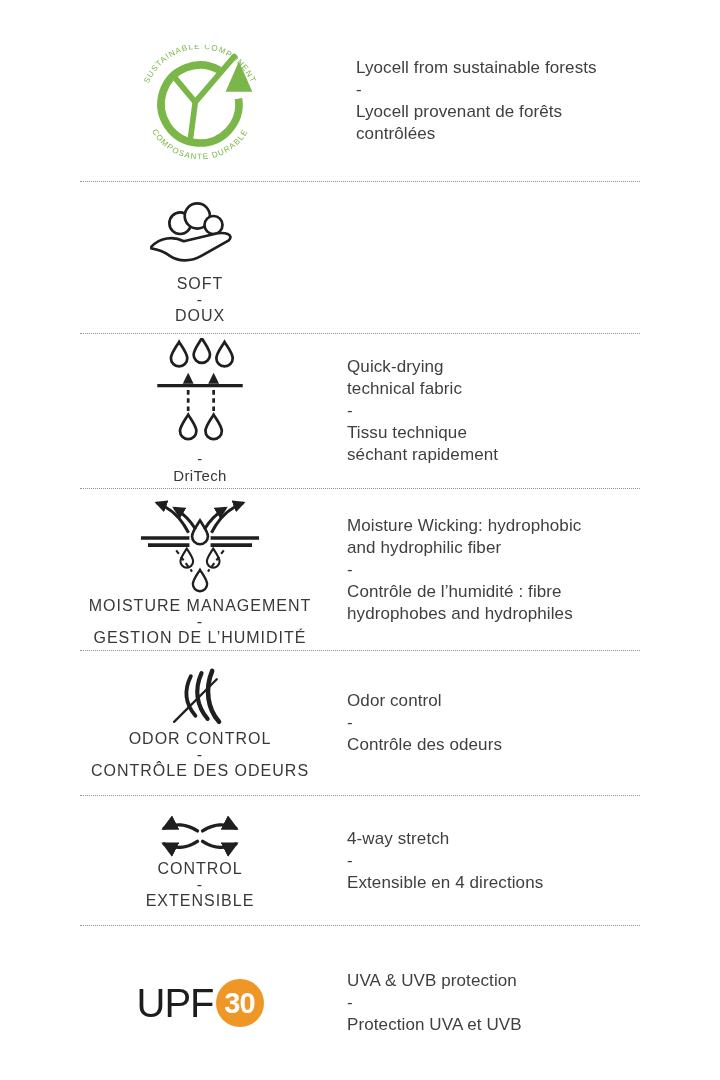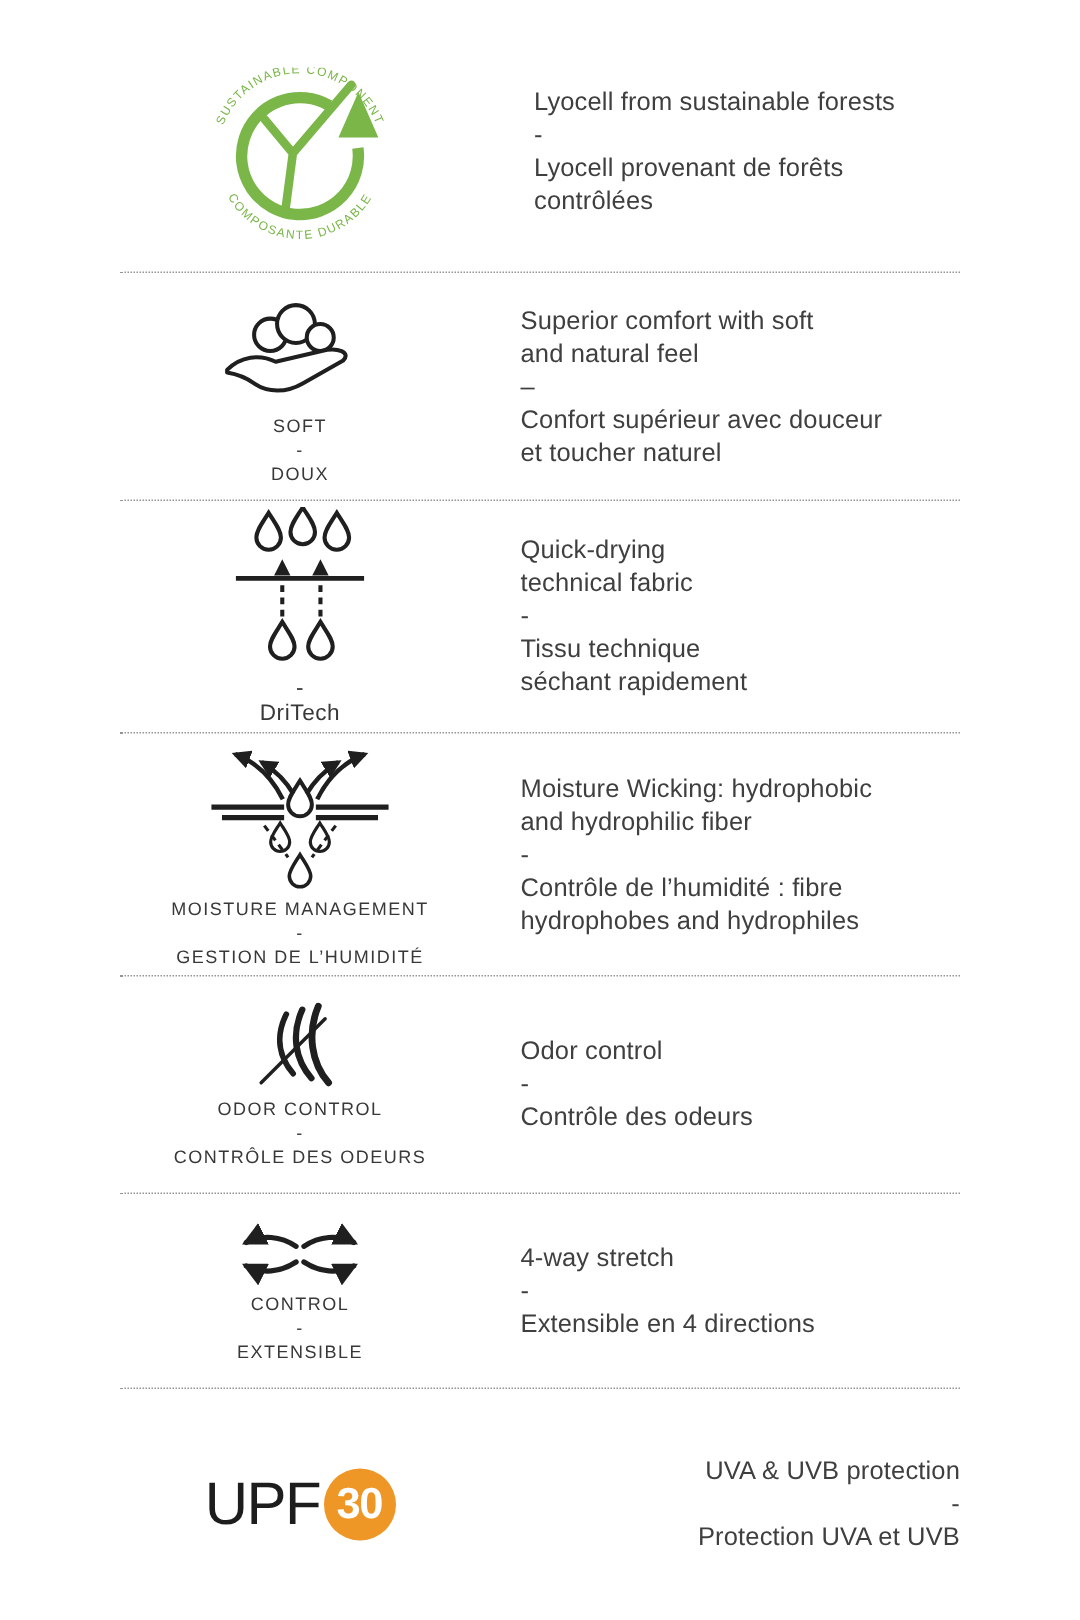--- a/index.html
+++ b/index.html
@@ -14,32 +14,32 @@
   body{font-family:"Liberation Sans", sans-serif;}
   .page{
     width:720px;height:1080px;background:#fff;
     padding:0 80px;display:flex;flex-direction:column;overflow:hidden;
   }
   .feature{
     display:flex;align-items:center;flex:none;
   }
   .feature.sep{border-bottom:1.5px dotted #949494;}
   .s1{height:182px;} .s2{height:152px;} .s3{height:155px;}
-  .s4{height:162px;} .s5{height:145px;} .s6{height:130px;} .s7{height:154px;text-align:right;}
+  .s4{height:162px;} .s5{height:145px;} .s6{height:130px;} .s7{height:154px;}
   .left{
     width:240px;flex:none;display:flex;flex-direction:column;
     align-items:center;justify-content:center;
   }
   .right{flex:1;margin-left:27px;}
   .desc{
     font-size:17px;line-height:22px;color:var(--text);
     white-space:pre-line;letter-spacing:.1px;
   }
   .label{
-    text-align:center;font-size:12px;line-height:16px;
+    text-align:center;font-size:16px;line-height:16px;
     letter-spacing:1px;color:var(--label);white-space:pre-line;
   }
   .label.dritech{font-size:15px;letter-spacing:.4px;line-height:17px;margin-top:6px;}
   .s1 .left{margin-top:28px;}
   .s1 .right{margin-top:20px;margin-left:36px;}
   svg{display:block;}
   
   .upf{display:flex;align-items:center;}
   .upf-text{font-size:40px;letter-spacing:-1px;color:#1d1d1d;font-weight:400;}
   .upf-circle{
@@ -84,27 +84,20 @@
       <svg width="108" height="84" viewBox="0 0 120 92">
         <circle cx="38" cy="34" r="12" fill="#fff" stroke="var(--icon)" stroke-width="3"></circle>
         <circle cx="57" cy="26" r="14" fill="#fff" stroke="var(--icon)" stroke-width="3"></circle>
         <circle cx="75" cy="36" r="10" fill="#fff" stroke="var(--icon)" stroke-width="3"></circle>
         <path d="M 6,60 C 16,50 30,48 42,54 L 76,46 C 88,43 98,47 92,53 L 62,70 C 50,77 36,77 26,70 C 19,65 12,63 6,62 Z" fill="#fff" stroke="var(--icon)" stroke-width="3" stroke-linejoin="round"></path>
       </svg>
       <div class="label">SOFT
 -
 DOUX</div>
     </div>
-    <div class="right">
-      <p class="desc">Superior comfort with soft
-and natural feel
-–
-Confort supérieur avec douceur
-et toucher naturel</p>
-    </div>
   </section>
 
   <section class="feature s3 sep">
     <div class="left">
       <svg width="100" height="106" viewBox="0 0 110 116">
         <g fill="none" stroke="var(--icon)" stroke-width="3">
           <path transform="translate(32,4)" d="M0,0 C-5,8 -9,13 -9,18 A9,9 0 0 0 9,18 C9,13 5,8 0,0 Z"></path>
           <path transform="translate(57,0)" d="M0,0 C-5,8 -9,13 -9,18 A9,9 0 0 0 9,18 C9,13 5,8 0,0 Z"></path>
           <path transform="translate(82,4)" d="M0,0 C-5,8 -9,13 -9,18 A9,9 0 0 0 9,18 C9,13 5,8 0,0 Z"></path>
           <path transform="translate(42,84)" d="M0,0 C-5,8 -9,13 -9,18 A9,9 0 0 0 9,18 C9,13 5,8 0,0 Z"></path>

